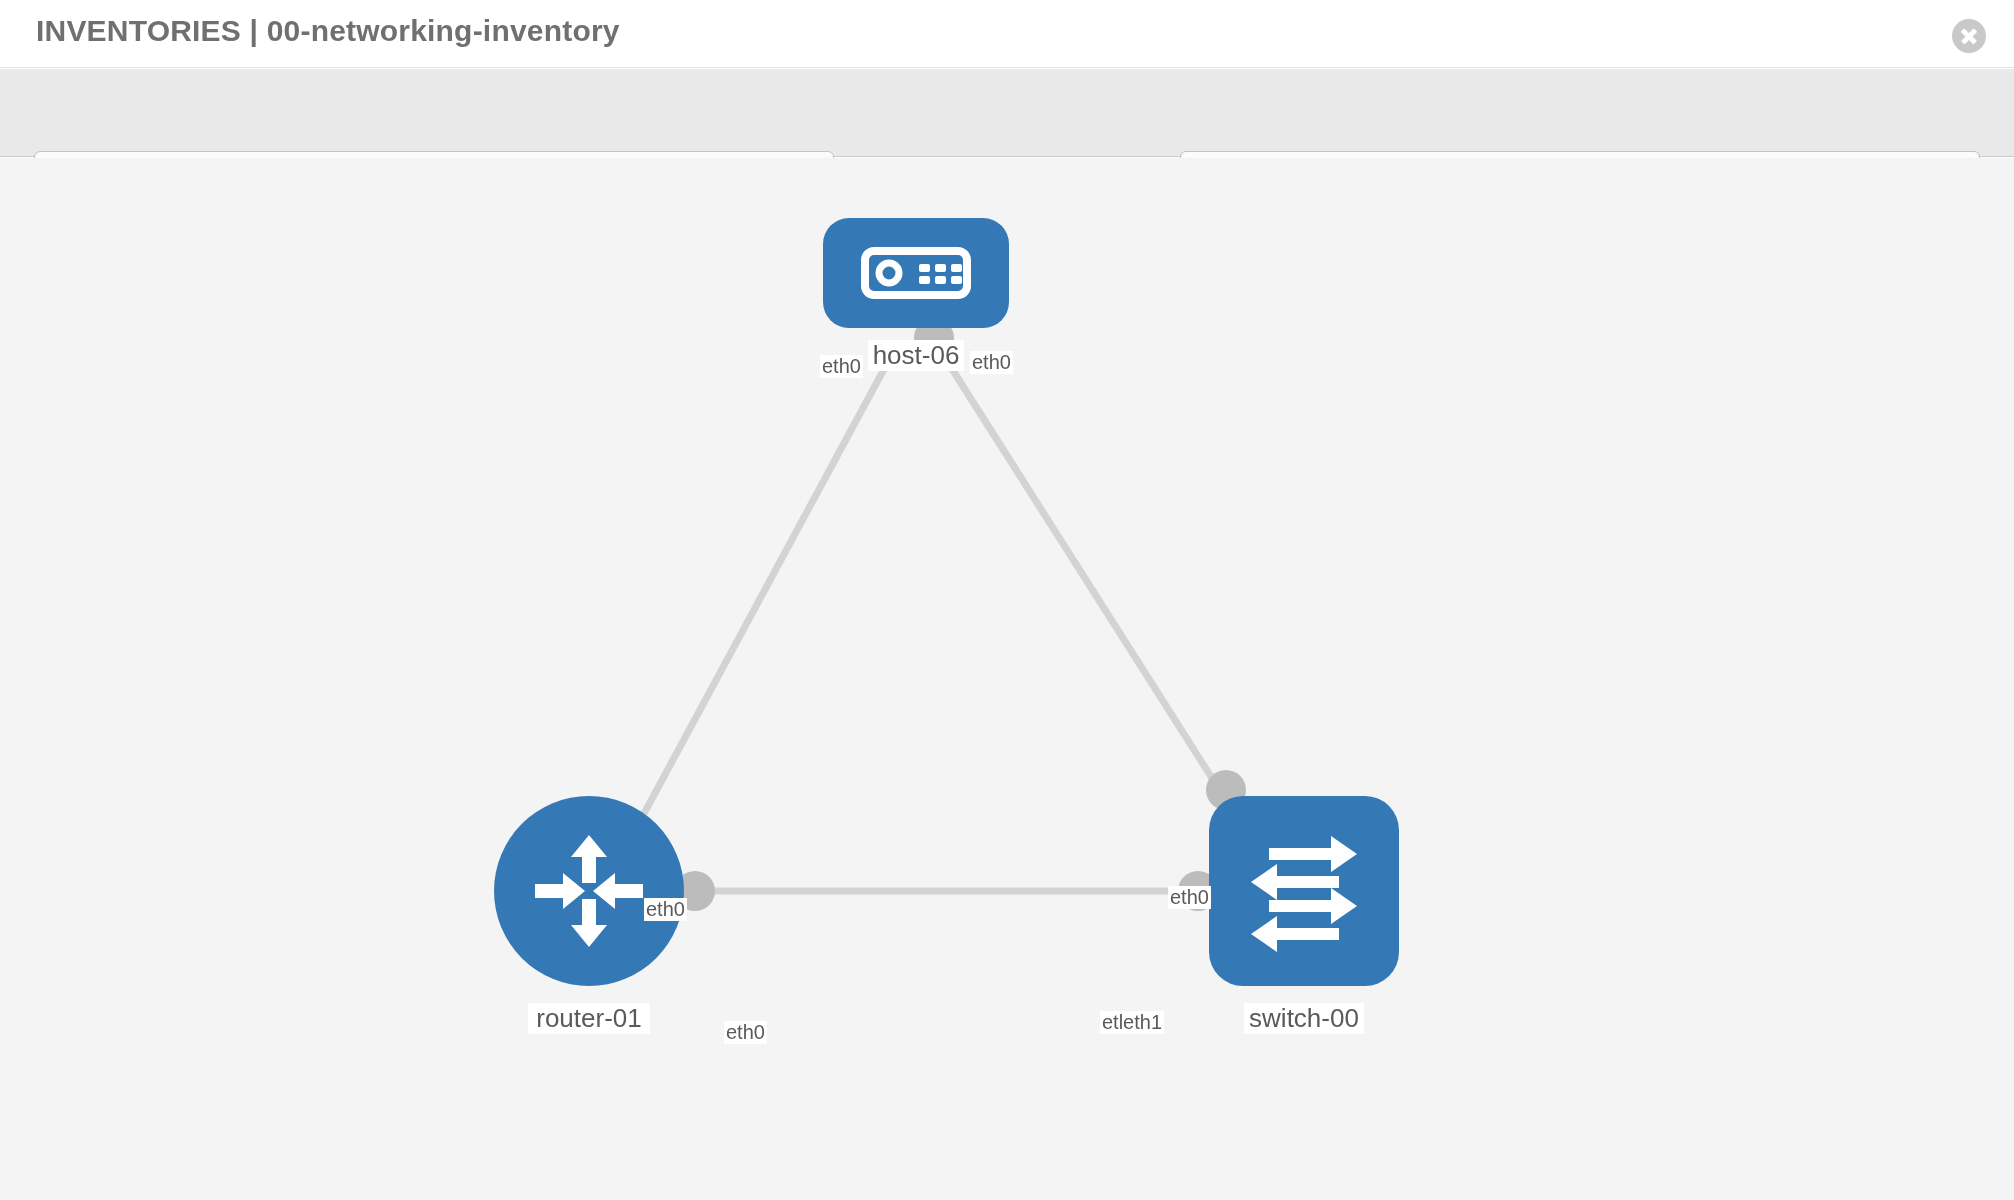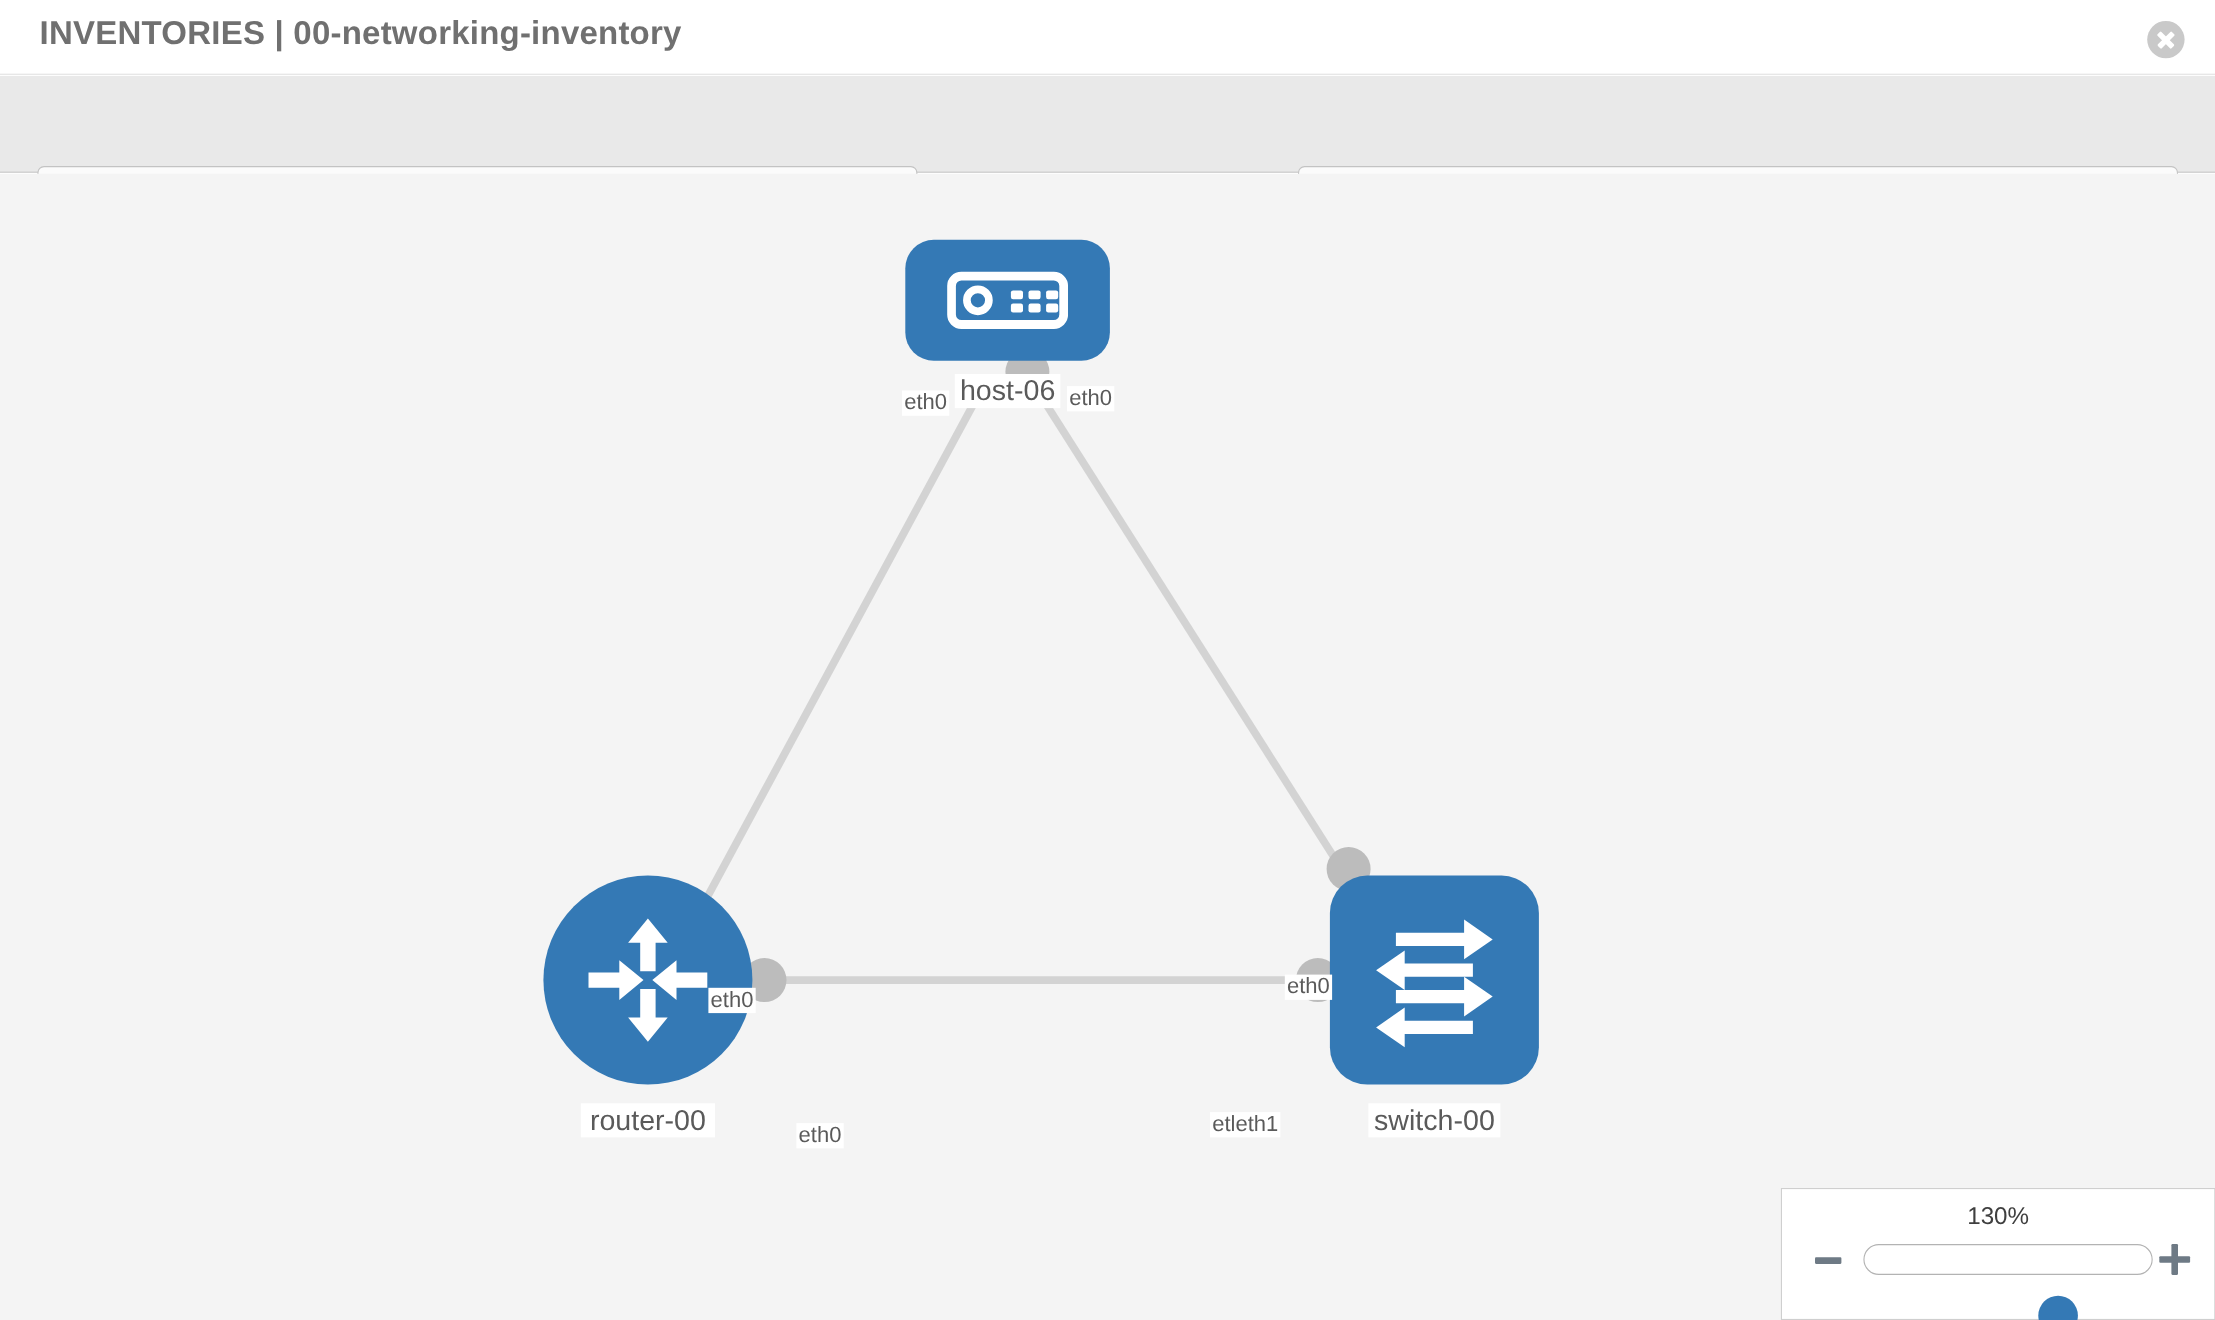--- a/index.html
+++ b/index.html
@@ -290,21 +290,21 @@
 
         <path d="M60 4 L78 26 L67 26 L67 52 L53 52 L53 26 L42 26 Z" fill="#ffffff"></path>
 
         <path d="M60 116 L42 94 L53 94 L53 68 L67 68 L67 94 L78 94 Z" fill="#ffffff"></path>
 
         <path d="M56 60 L34 42 L34 53 L6 53 L6 67 L34 67 L34 78 Z" fill="#ffffff"></path>
 
         <path d="M64 60 L86 42 L86 53 L114 53 L114 67 L86 67 L86 78 Z" fill="#ffffff"></path>
       </svg>
     </div>
-    <div class="node-label" style="left:528px; top:845px; width:122px;">router-00</div>
+    <div class="node-label" style="left:528px; top:845px; width:122px;">router-01</div>
 
     <div class="node" style="left:1209px; top:638px; width:190px; height:190px;">
       <div class="node-shape" style="left:0; top:0; width:190px; height:190px; border-radius:34px;"></div>
       <svg width="130" height="130" viewBox="0 0 130 130" style="position:absolute; left:30px; top:30px;">
 
         <path d="M30 22 L92 22 L92 10 L118 28 L92 46 L92 34 L30 34 Z" fill="#ffffff"></path>
 
         <path d="M100 50 L38 50 L38 38 L12 56 L38 74 L38 62 L100 62 Z" fill="#ffffff"></path>
 
         <path d="M30 74 L92 74 L92 62 L118 80 L92 98 L92 86 L30 86 Z" fill="#ffffff"></path>
@@ -315,25 +315,14 @@
     <div class="node-label" style="left:1244px; top:845px; width:120px;">switch-00</div>
 
     <div class="edge-label" style="left:820px; top:197px;">eth0</div>
     <div class="edge-label" style="left:970px; top:193px;">eth0</div>
     <div class="edge-label" style="left:644px; top:740px;">eth0</div>
     <div class="edge-label" style="left:1168px; top:728px;">eth0</div>
     <div class="edge-label" style="left:724px; top:863px;">eth0</div>
     <div class="edge-label" style="left:1100px; top:853px;">etleth1</div>
   </div>
 
-  <div class="zoom-panel">
-    <div class="zoom-value">130%</div>
-    <div class="zoom-minus"></div>
-    <div class="zoom-track">
-      <div class="zoom-thumb"></div>
-    </div>
-    <div class="zoom-plus">
-      <div class="h"></div>
-      <div class="v"></div>
-    </div>
-  </div>
 
 </div>
 
 </body></html>

